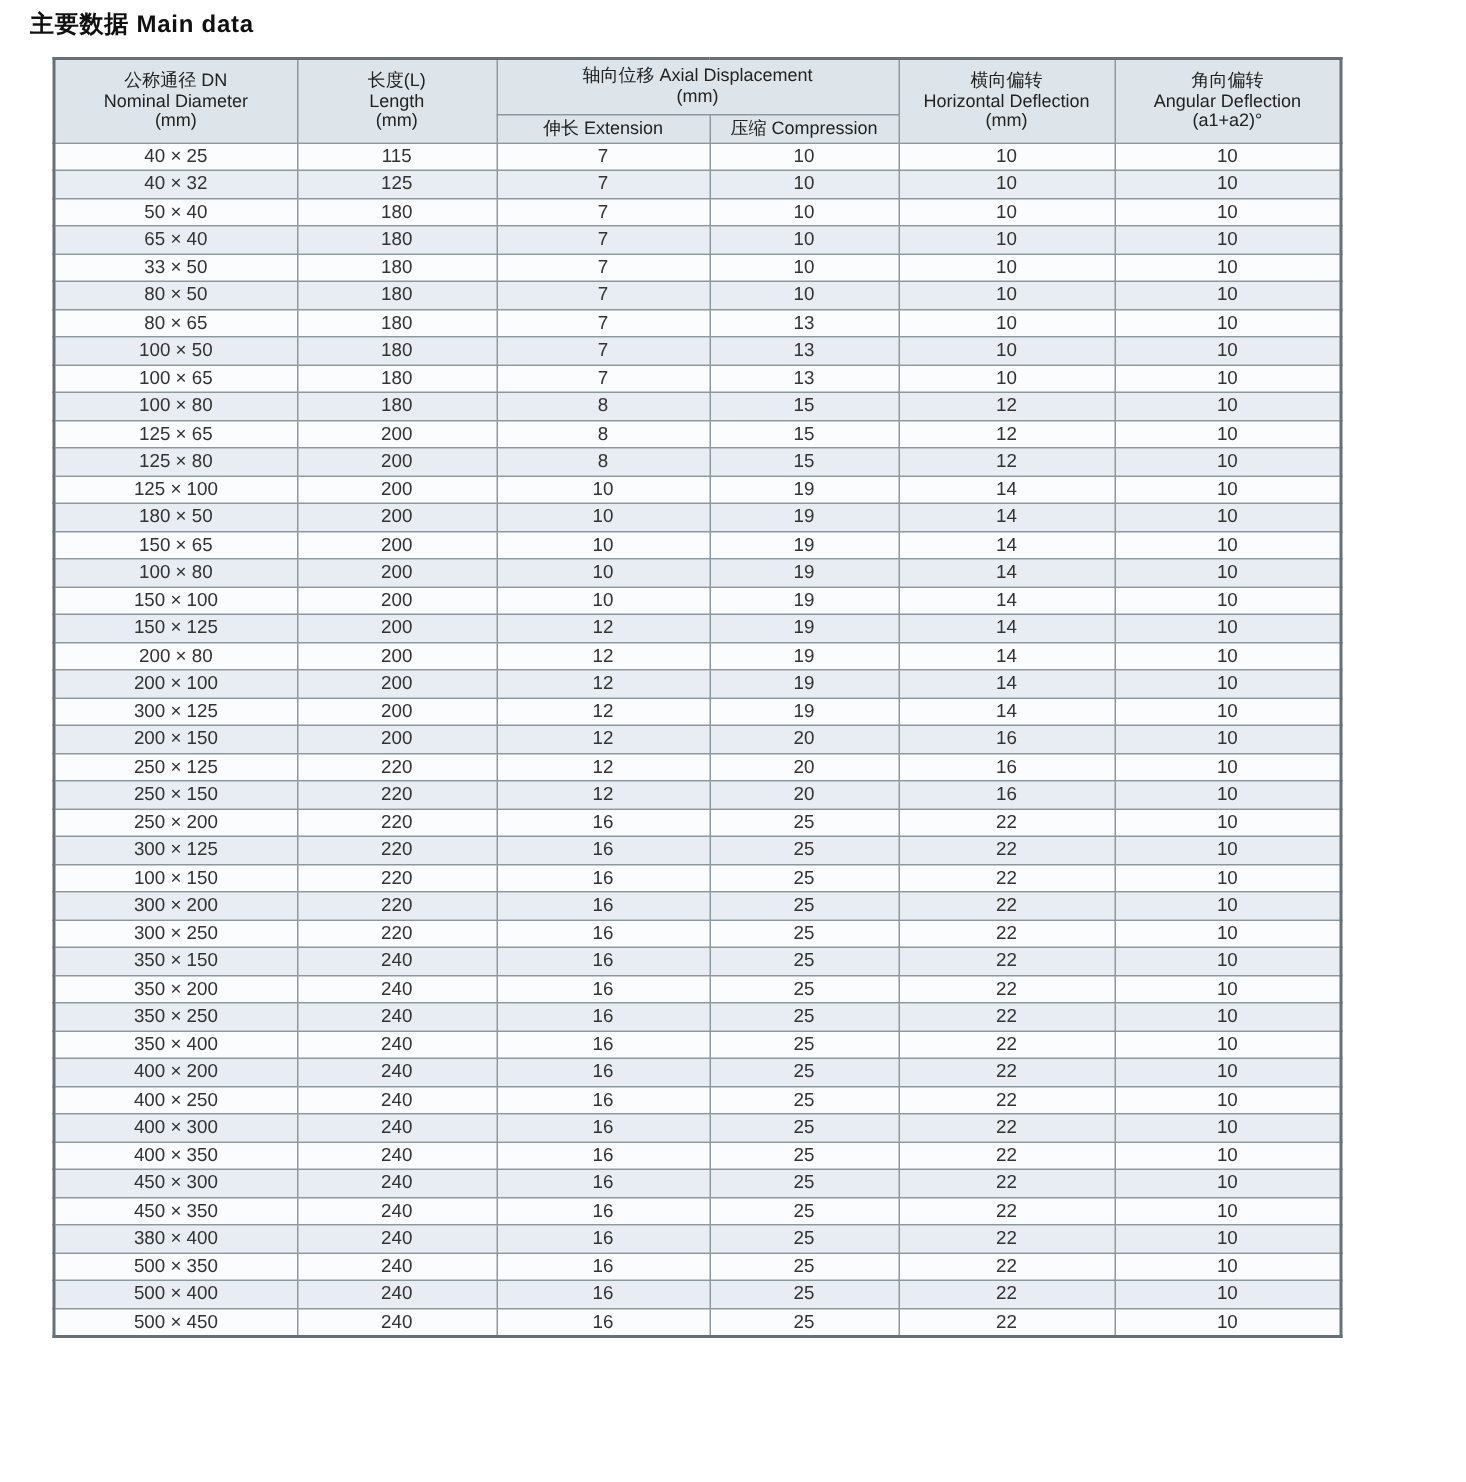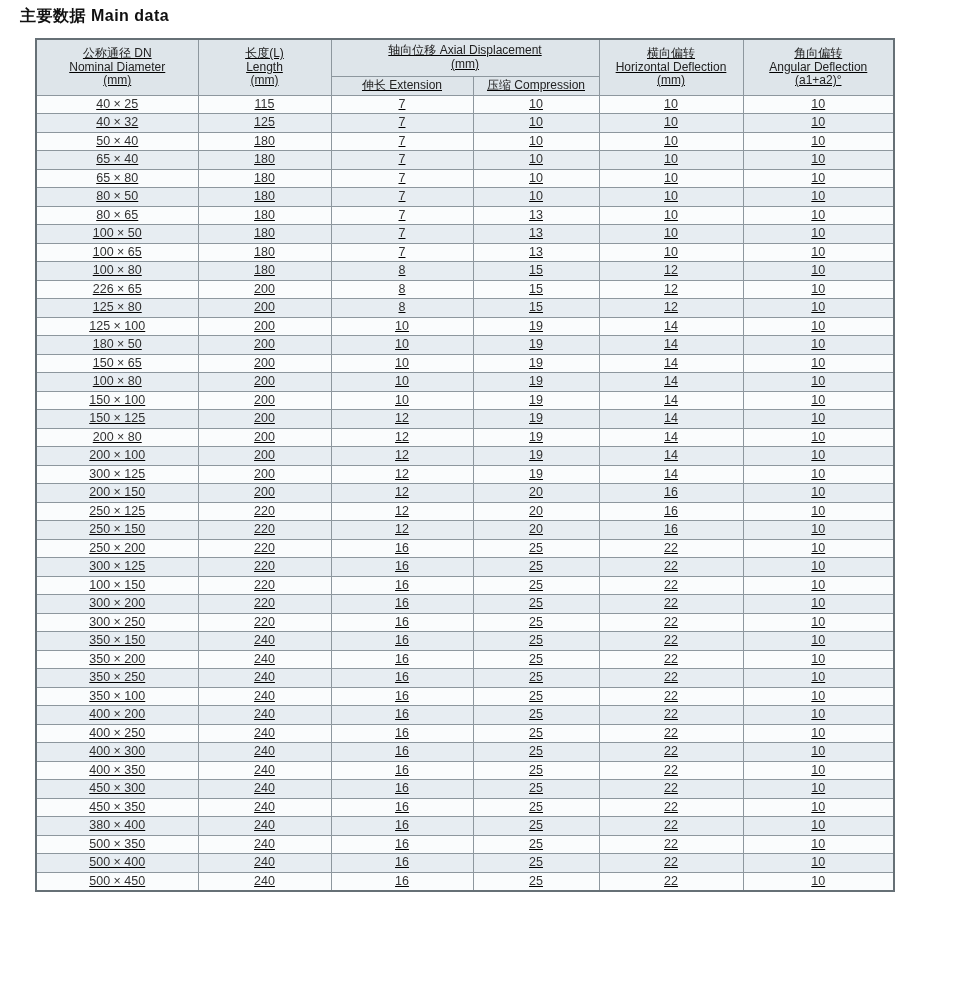--- a/index.html
+++ b/index.html
@@ -29,21 +29,20 @@
     color: #101010;
     letter-spacing: 0.5px;
   }
   table.main-table {
     position: absolute;
     left: 35px; top: 38px;
     width: 858px;
     border-collapse: collapse;
     table-layout: fixed;
     border: 2px solid var(--outer-border);
-    text-decoration: underline;
   }
   table.main-table th,
   table.main-table td {
     border: 1px solid var(--border);
     text-align: center;
     vertical-align: middle;
     padding: 0;
   }
   thead th {
     background: var(--header-bg);
@@ -140,21 +139,21 @@
         </tr>
         <tr class="alt">
           <td>65 × 40</td>
           <td>180</td>
           <td>7</td>
           <td>10</td>
           <td>10</td>
           <td>10</td>
         </tr>
         <tr>
-          <td>65 × 80</td>
+          <td>33 × 50</td>
           <td>180</td>
           <td>7</td>
           <td>10</td>
           <td>10</td>
           <td>10</td>
         </tr>
         <tr class="alt">
           <td>80 × 50</td>
           <td>180</td>
           <td>7</td>
@@ -188,21 +187,21 @@
         </tr>
         <tr class="alt">
           <td>100 × 80</td>
           <td>180</td>
           <td>8</td>
           <td>15</td>
           <td>12</td>
           <td>10</td>
         </tr>
         <tr>
-          <td>226 × 65</td>
+          <td>125 × 65</td>
           <td>200</td>
           <td>8</td>
           <td>15</td>
           <td>12</td>
           <td>10</td>
         </tr>
         <tr class="alt">
           <td>125 × 80</td>
           <td>200</td>
           <td>8</td>
@@ -364,21 +363,21 @@
         </tr>
         <tr class="alt">
           <td>350 × 250</td>
           <td>240</td>
           <td>16</td>
           <td>25</td>
           <td>22</td>
           <td>10</td>
         </tr>
         <tr>
-          <td>350 × 100</td>
+          <td>350 × 400</td>
           <td>240</td>
           <td>16</td>
           <td>25</td>
           <td>22</td>
           <td>10</td>
         </tr>
         <tr class="alt">
           <td>400 × 200</td>
           <td>240</td>
           <td>16</td>

